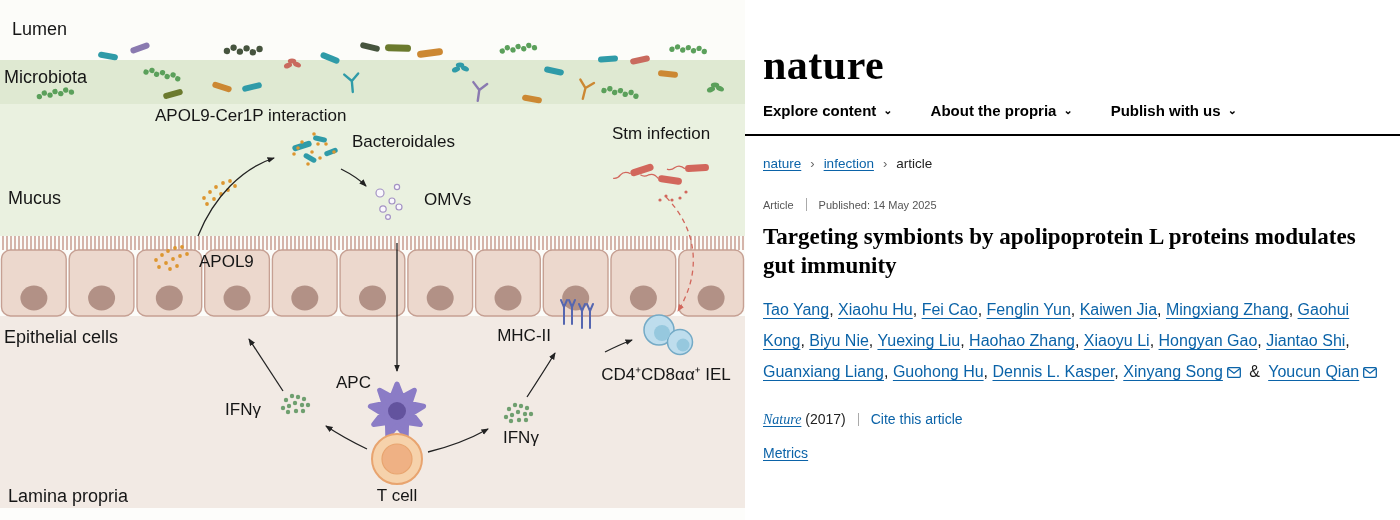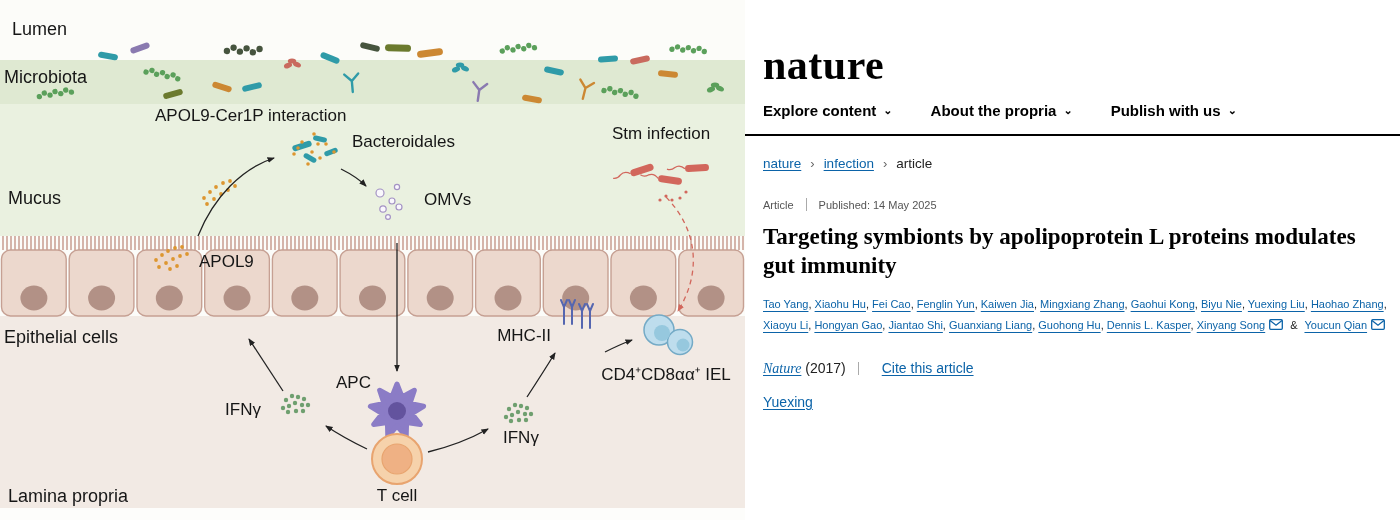--- a/index.html
+++ b/index.html
@@ -19,27 +19,27 @@
   .navrow { display:flex; gap:38px; }
   .navitem { font-size:15px; font-weight:bold; color:#000; cursor:pointer; white-space:nowrap; }
   .chev { font-size:11px; margin-left:7px; position:relative; top:-2px; font-weight:bold; color:#000; }
   .crumbs { margin-top:20px; font-size:13.5px; color:#333; }
   .crumbs a { color:var(--link); text-decoration:underline; text-underline-offset:2px; cursor:pointer; }
   .sep { color:#666; margin:0 9px; font-size:13px; }
   .crumb-current { color:#222; }
   .meta { margin-top:27px; font-size:11px; color:#555; }
   .vbar { display:inline-block; width:1px; height:13px; background:#aaa; margin:0 12px; vertical-align:-2px; }
   .title { font-family:"Liberation Serif",serif; font-weight:bold; font-size:23px; line-height:1.24; color:#000; margin-top:12px; max-width:600px; }
-  .authors { margin-top:14px; font-size:11px; line-height:1.95; color:#1a1a1a; max-width:628px; }
+  .authors { margin-top:14px; font-size:16px; line-height:1.95; color:#1a1a1a; max-width:628px; }
   .author { color:var(--link); text-decoration:underline; text-decoration-thickness:1px; text-underline-offset:2.5px; cursor:pointer; }
   .amp { color:#1a1a1a; margin:0 4px; }
   .env { margin-left:4px; vertical-align:-1px; cursor:pointer; }
   .jline { margin-top:23px; font-size:14px; color:#222; }
   .jname { font-family:"Liberation Serif",serif; font-style:italic; color:var(--link); text-decoration:underline; text-underline-offset:2px; cursor:pointer; }
-  .cite { color:var(--link); text-decoration:underline; text-underline-offset:2px; cursor:pointer;margin-left:11px; }
+  .cite { color:var(--link); text-underline-offset:2px; cursor:pointer; }
   .metrics { margin-top:17px; font-size:14px; }
   .metrics a { color:var(--link); text-decoration:underline; text-underline-offset:2px; cursor:pointer; }
 </style>
 </head>
 <body>
 
 <div class="page">
 
   <div class="left">
     <svg id="fig" viewBox="0 0 745 520" width="745" height="520">
@@ -566,16 +566,16 @@
           <rect x="0.7" y="0.7" width="12.6" height="9.6" rx="1" fill="none" stroke="#0b63a8" stroke-width="1.3"></rect>
           <path d="M1 1.5 L7 6.2 L13 1.5" fill="none" stroke="#0b63a8" stroke-width="1.3"></path>
         </svg></p>
 
     <div class="jline">
       <a class="jname">Nature</a>
       <span>(2017)</span><span class="vbar"></span><a class="cite">Cite this article</a>
     </div>
 
     <div class="metrics">
-      <a>Yuexing</a>
+      <a>Metrics</a>
     </div>
   </div>
 </div>
 
 </body></html>

